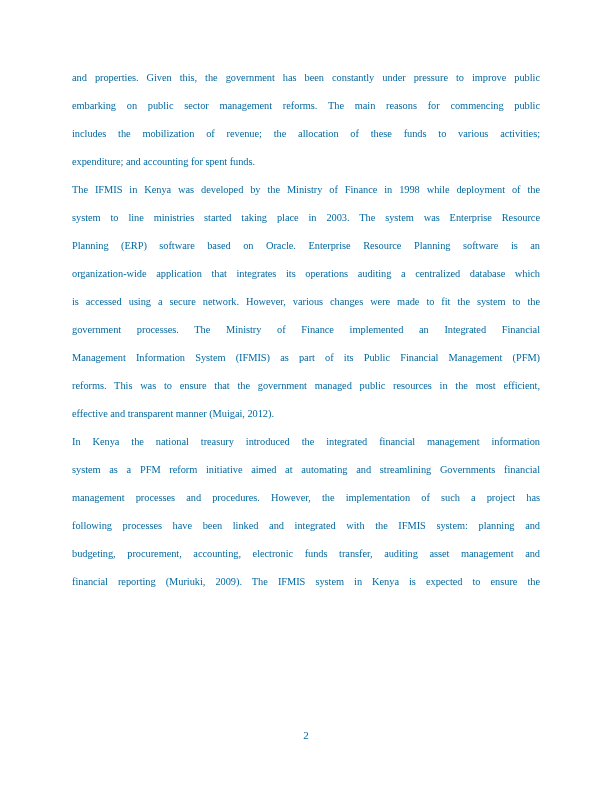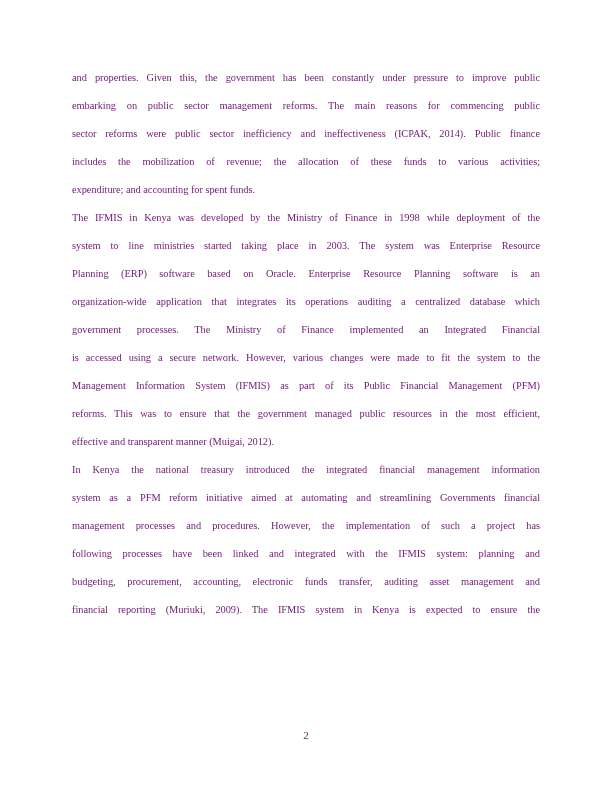--- a/index.html
+++ b/index.html
@@ -7,21 +7,21 @@
     padding: 0;
     background: #ffffff;
   }
   .page {
     position: relative;
     width: 612px;
     height: 792px;
     background: #ffffff;
     overflow: hidden;
     font-family: "Liberation Serif", serif;
-    color: #701a75;
+    color: #0369a1;
   }
   .body-text {
     position: absolute;
     left: 72px;
     top: 64px;
     width: 468px;
     font-size: 10.4px;
     line-height: 28px;
     letter-spacing: -0.05px;
   }
@@ -45,29 +45,28 @@
     font-size: 11px;
   }
 </style>
 </head>
 <body>
 
 <div class="page">
   <div class="body-text">
       <div class="line">and properties. Given this, the government has been constantly under pressure to improve public</div>
       <div class="line">embarking on public sector management reforms. The main reasons for commencing public</div>
-      <div class="line">sector reforms were public sector inefficiency and ineffectiveness (ICPAK, 2014). Public finance</div>
       <div class="line">includes the mobilization of revenue; the allocation of these funds to various activities;</div>
       <div class="line para-end">expenditure; and accounting for spent funds.</div>
       <div class="line">The IFMIS in Kenya was developed by the Ministry of Finance in 1998 while deployment of the</div>
       <div class="line">system to line ministries started taking place in 2003. The system was Enterprise Resource</div>
       <div class="line">Planning (ERP) software based on Oracle. Enterprise Resource Planning software is an</div>
       <div class="line">organization-wide application that integrates its operations auditing a centralized database which</div>
+      <div class="line">is accessed using a secure network. However, various changes were made to fit the system to the</div>
       <div class="line">government processes. The Ministry of Finance implemented an Integrated Financial</div>
-      <div class="line">is accessed using a secure network. However, various changes were made to fit the system to the</div>
       <div class="line">Management Information System (IFMIS) as part of its Public Financial Management (PFM)</div>
       <div class="line">reforms. This was to ensure that the government managed public resources in the most efficient,</div>
       <div class="line para-end">effective and transparent manner (Muigai, 2012).</div>
       <div class="line">In Kenya the national treasury introduced the integrated financial management information</div>
       <div class="line">system as a PFM reform initiative aimed at automating and streamlining Governments financial</div>
       <div class="line">management processes and procedures. However, the implementation of such a project has</div>
       <div class="line">following processes have been linked and integrated with the IFMIS system: planning and</div>
       <div class="line">budgeting, procurement, accounting, electronic funds transfer, auditing asset management and</div>
       <div class="line">financial reporting (Muriuki, 2009). The IFMIS system in Kenya is expected to ensure the</div>
     </div>

